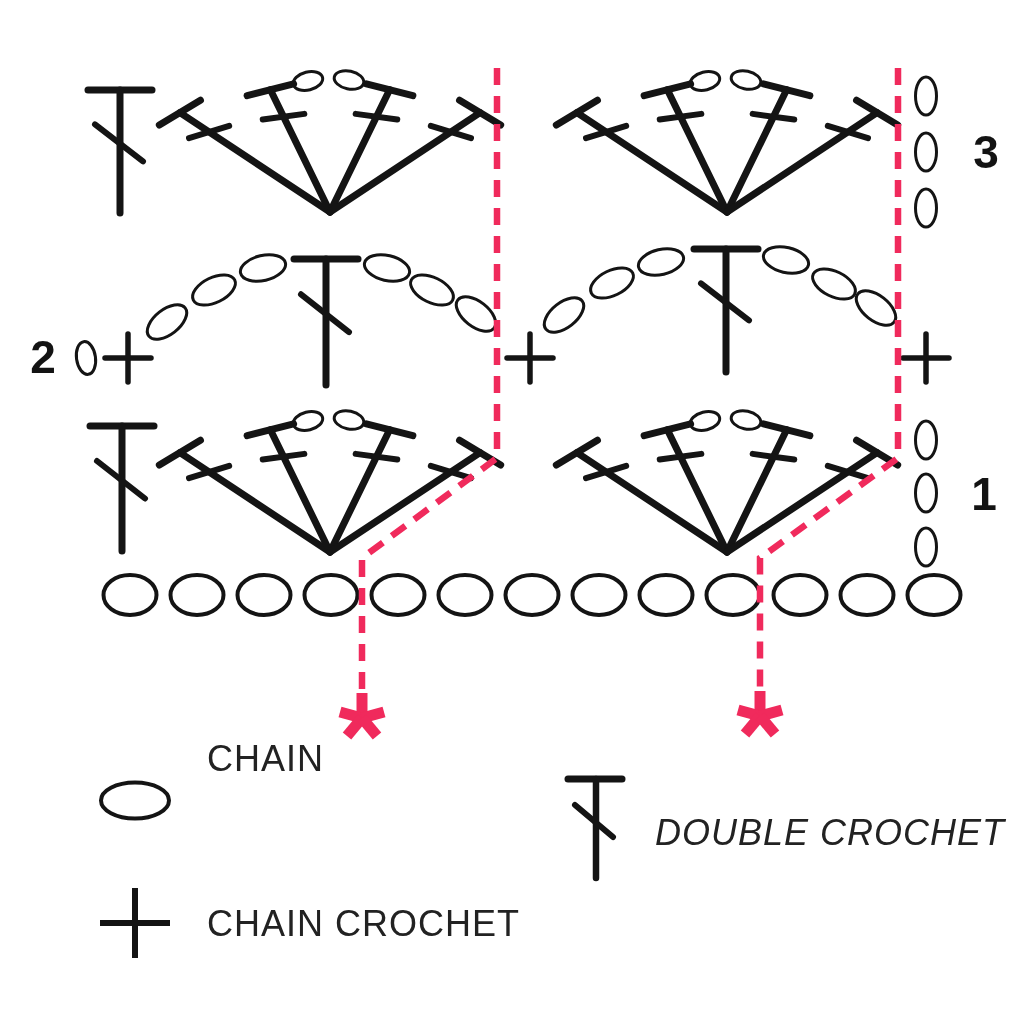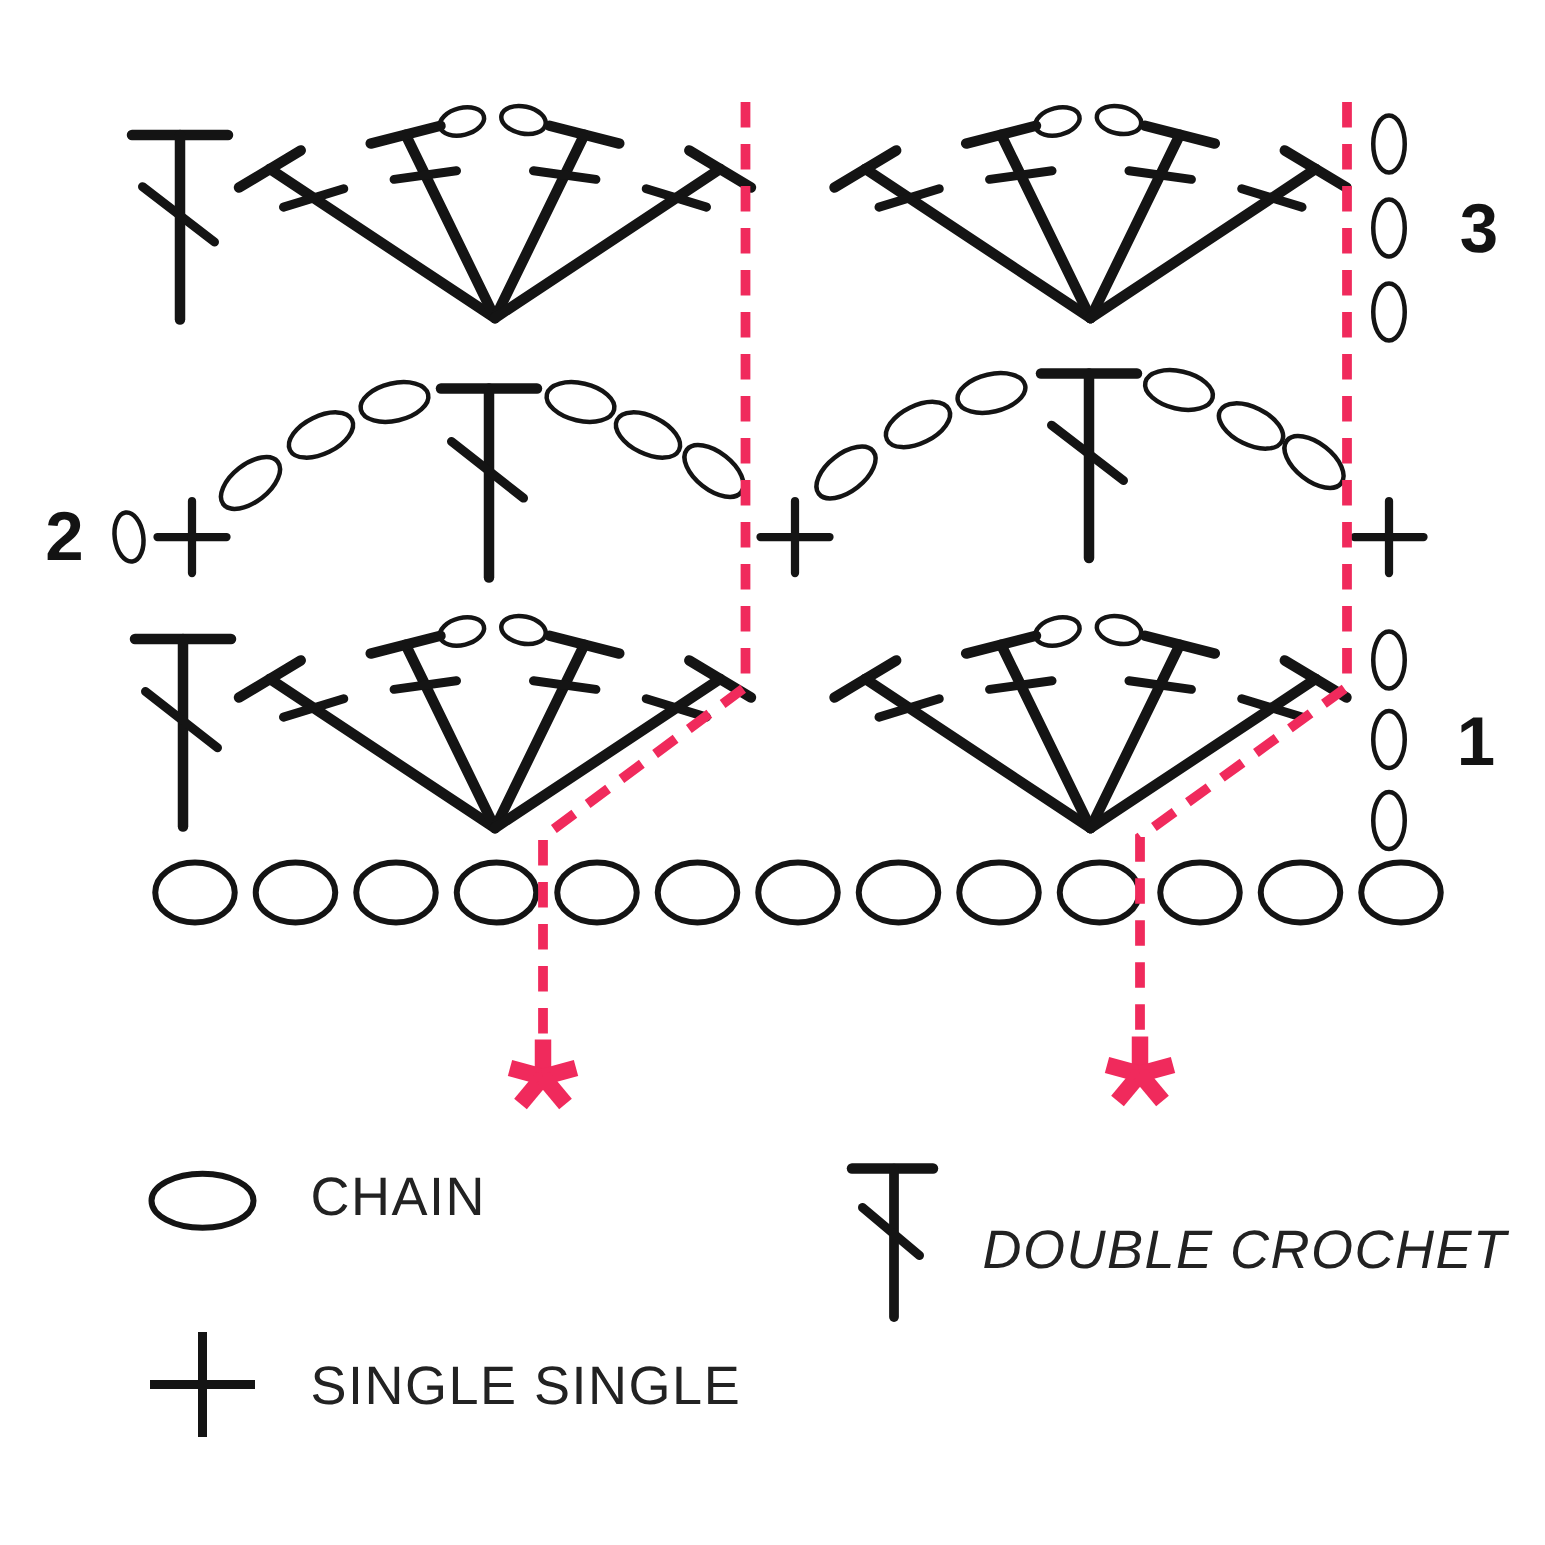--- a/index.html
+++ b/index.html
@@ -16,21 +16,21 @@
     width:64px;height:64px;line-height:64px;
     text-align:center;
     font-weight:700;font-size:46px;color:#131313;
   }
   .lg-label{
     position:absolute;
     font-size:36px;font-weight:400;letter-spacing:1px;color:#222222;
     white-space:nowrap;
   }
   .lg-icon{position:absolute;}
-  .lbl-chain{left:207px;top:777px;}
+  .lbl-chain{left:207px;top:738px;}
   .lbl-sc{left:207px;top:903px;}
   .lbl-dc{left:655px;top:812px;font-style:italic;}
   .lg-chain{left:97px;top:778px;}
   .lg-sc{left:98px;top:885px;}
   .lg-dc{left:562px;top:774px;}
 </style>
 </head>
 <body>
 
 <div class="stage">
@@ -204,21 +204,21 @@
 
     <svg class="lg-icon lg-chain" width="78" height="45">
       <ellipse cx="38" cy="22.5" rx="34" ry="18" fill="none" stroke="#141414" stroke-width="4"></ellipse>
     </svg>
     <div class="lg-label lbl-chain">CHAIN</div>
 
     <svg class="lg-icon lg-sc" width="74" height="76">
       <line x1="2" y1="38" x2="72" y2="38" stroke="#141414" stroke-width="6"></line>
       <line x1="37" y1="3" x2="37" y2="73" stroke="#141414" stroke-width="6"></line>
     </svg>
-    <div class="lg-label lbl-sc">SINGLE SINGLE</div>
+    <div class="lg-label lbl-sc">CHAIN CROCHET</div>
 
     <svg class="lg-icon lg-dc" width="70" height="110">
       <line x1="6" y1="5" x2="60" y2="5" stroke="#141414" stroke-width="7" stroke-linecap="round"></line>
       <line x1="34" y1="5" x2="34" y2="104" stroke="#141414" stroke-width="6.5" stroke-linecap="round"></line>
       <line x1="13" y1="31" x2="51" y2="63" stroke="#141414" stroke-width="6" stroke-linecap="round"></line>
     </svg>
     <div class="lg-label lbl-dc">DOUBLE CROCHET</div>
 
   </div>
 </div>

